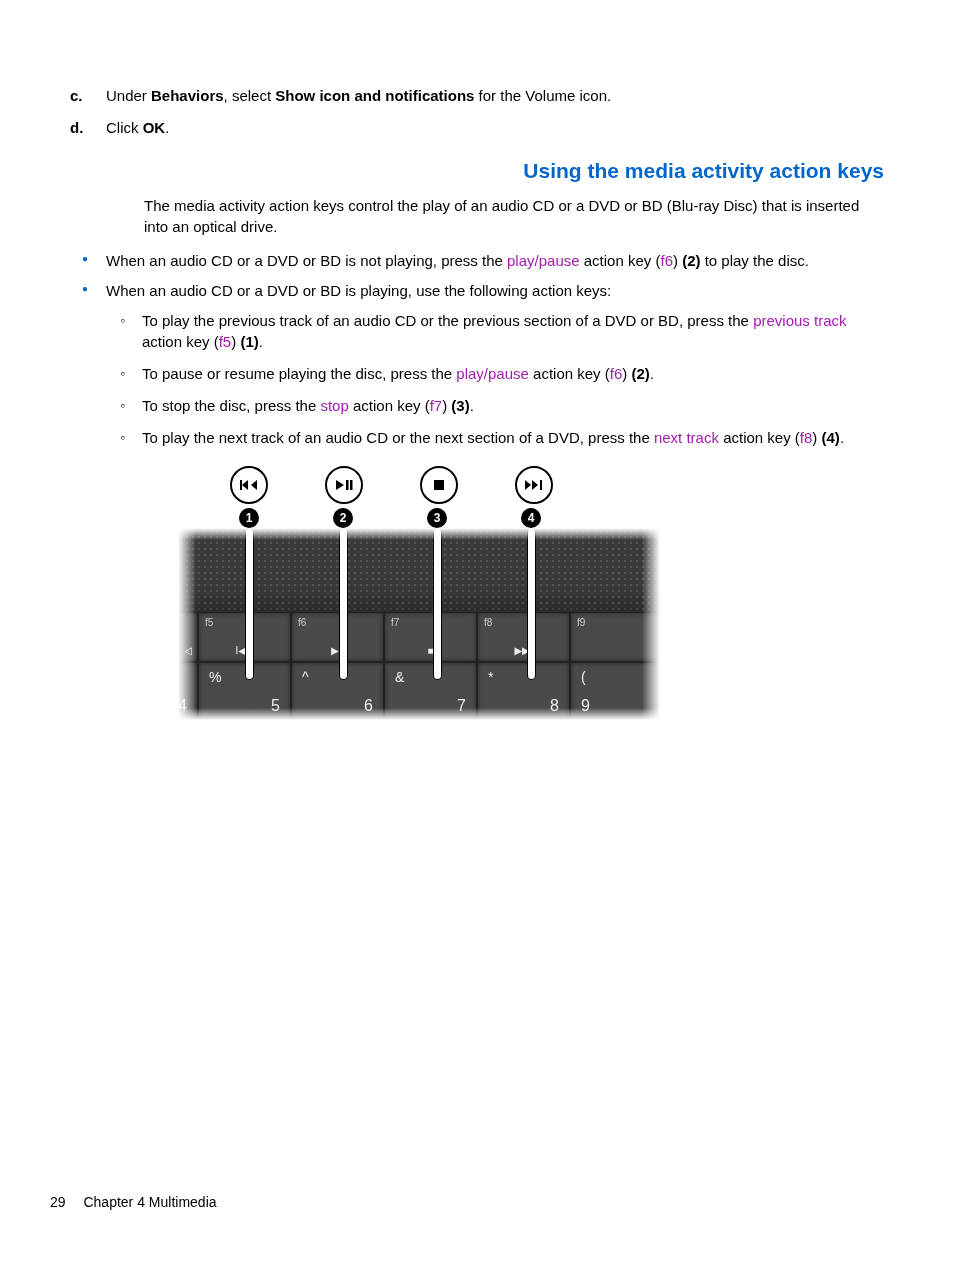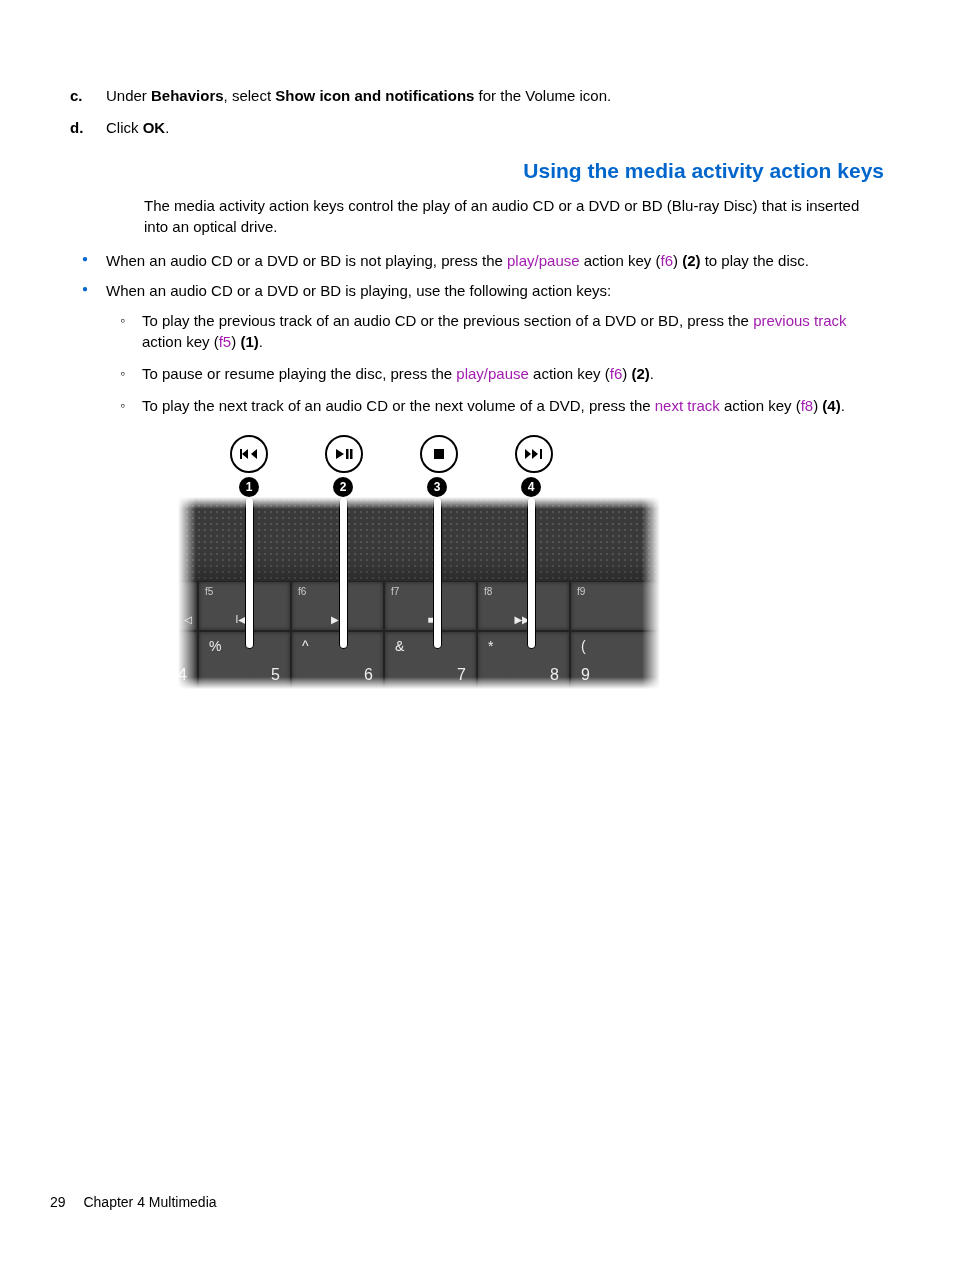--- a/index.html
+++ b/index.html
@@ -177,21 +177,24 @@
     <li>
       <span>When an audio CD or a DVD or BD is playing, use the following action keys:</span>
       <ul class="circ">
         <li>
           <span>To play the previous track of an audio CD or the previous section of a DVD or BD, press the </span><span class="link">previous track</span><span> action key (</span><span class="link">f5</span><span>) </span><span class="bold">(1)</span><span>.</span>
         </li>
         <li>
           <span>To pause or resume playing the disc, press the </span><span class="link">play/pause</span><span> action key (</span><span class="link">f6</span><span>) </span><span class="bold">(2)</span><span>.</span>
         </li>
         <li>
-          <span>To play the next track of an audio CD or the next volume of a DVD, press the </span><span class="link">next track</span><span> action key (</span><span class="link">f8</span><span>) </span><span class="bold">(4)</span><span>.</span>
+          <span>To stop the disc, press the </span><span class="link">stop</span><span> action key (</span><span class="link">f7</span><span>) </span><span class="bold">(3)</span><span>.</span>
+        </li>
+        <li>
+          <span>To play the next track of an audio CD or the next section of a DVD, press the </span><span class="link">next track</span><span> action key (</span><span class="link">f8</span><span>) </span><span class="bold">(4)</span><span>.</span>
         </li>
       </ul>
     </li>
   </ul>
 
   <div class="diagram">
     <div class="icon-row">
       <div class="circle-btn">
         <svg width="18" height="12" viewBox="0 0 18 12">
             <rect x="0" y="1" width="2" height="10" fill="#000"></rect>

